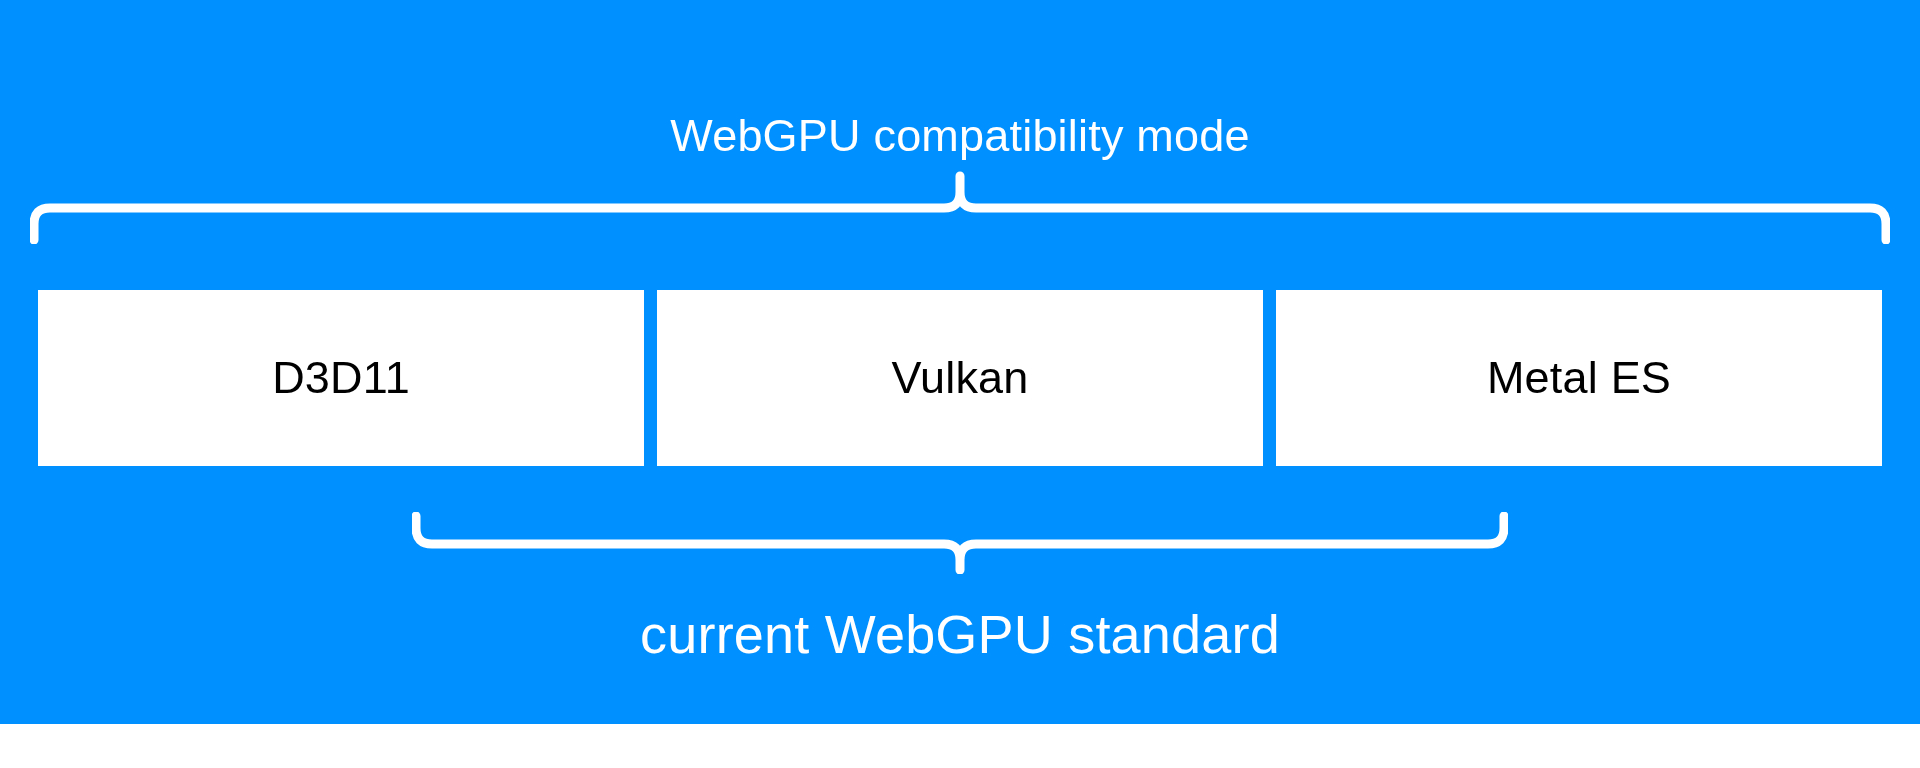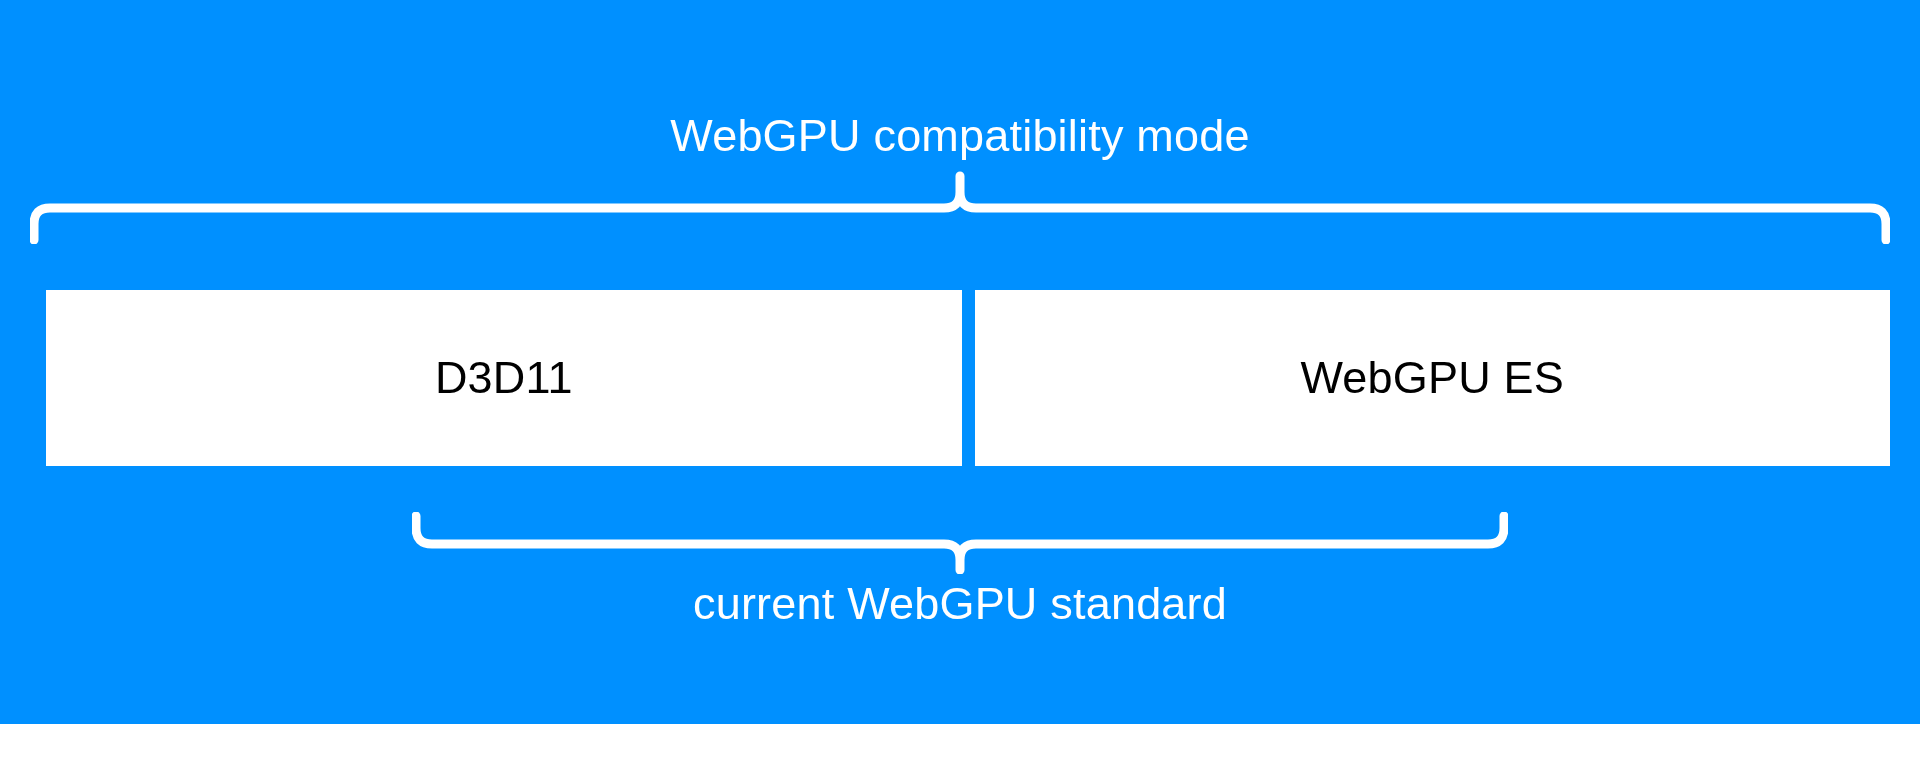--- a/index.html
+++ b/index.html
@@ -30,22 +30,22 @@
     letter-spacing: 0.2px;
     white-space: nowrap;
     -webkit-font-smoothing: antialiased;
   }
   #top-label {
     top: 110px;
     font-size: 45px;
     line-height: 52px;
   }
   #bottom-label {
-    top: 578px;
-    font-size: 45px;
+    top: 608px;
+    font-size: 54px;
     line-height: 52px;
   }
 
   
   .brace-svg {
     position: absolute;
     display: block;
     pointer-events: none;
   }
   #top-brace {
@@ -64,21 +64,20 @@
   
   #boxes {
     position: absolute;
     left: 38px;
     top: 290px;
     width: 1844px;
     height: 176px;
     display: flex;
     flex-direction: row;
     gap: 13px;
-    margin-left: 8px;
   }
   .box {
     flex: 1 1 0;
     background: #ffffff;
     display: flex;
     align-items: center;
     justify-content: center;
     box-sizing: border-box;
   }
   .box-label {
@@ -109,21 +108,24 @@
              L 1840 40
              Q 1856 40 1856 56
              L 1856 72" fill="none" stroke="#ffffff" stroke-width="9" stroke-linecap="round" stroke-linejoin="round"></path>
   </svg>
 
   <div id="boxes">
     <div class="box">
       <span class="box-label">D3D11</span>
     </div>
     <div class="box">
-      <span class="box-label">WebGPU ES</span>
+      <span class="box-label">Vulkan</span>
+    </div>
+    <div class="box">
+      <span class="box-label">Metal ES</span>
     </div>
   </div>
 
   <svg class="brace-svg" id="bottom-brace" viewBox="0 0 1096 62" preserveAspectRatio="none">
     <path d="M 4 4
              L 4 16
              Q 4 32 20 32
              L 532 32
              Q 548 32 548 48
              L 548 58

